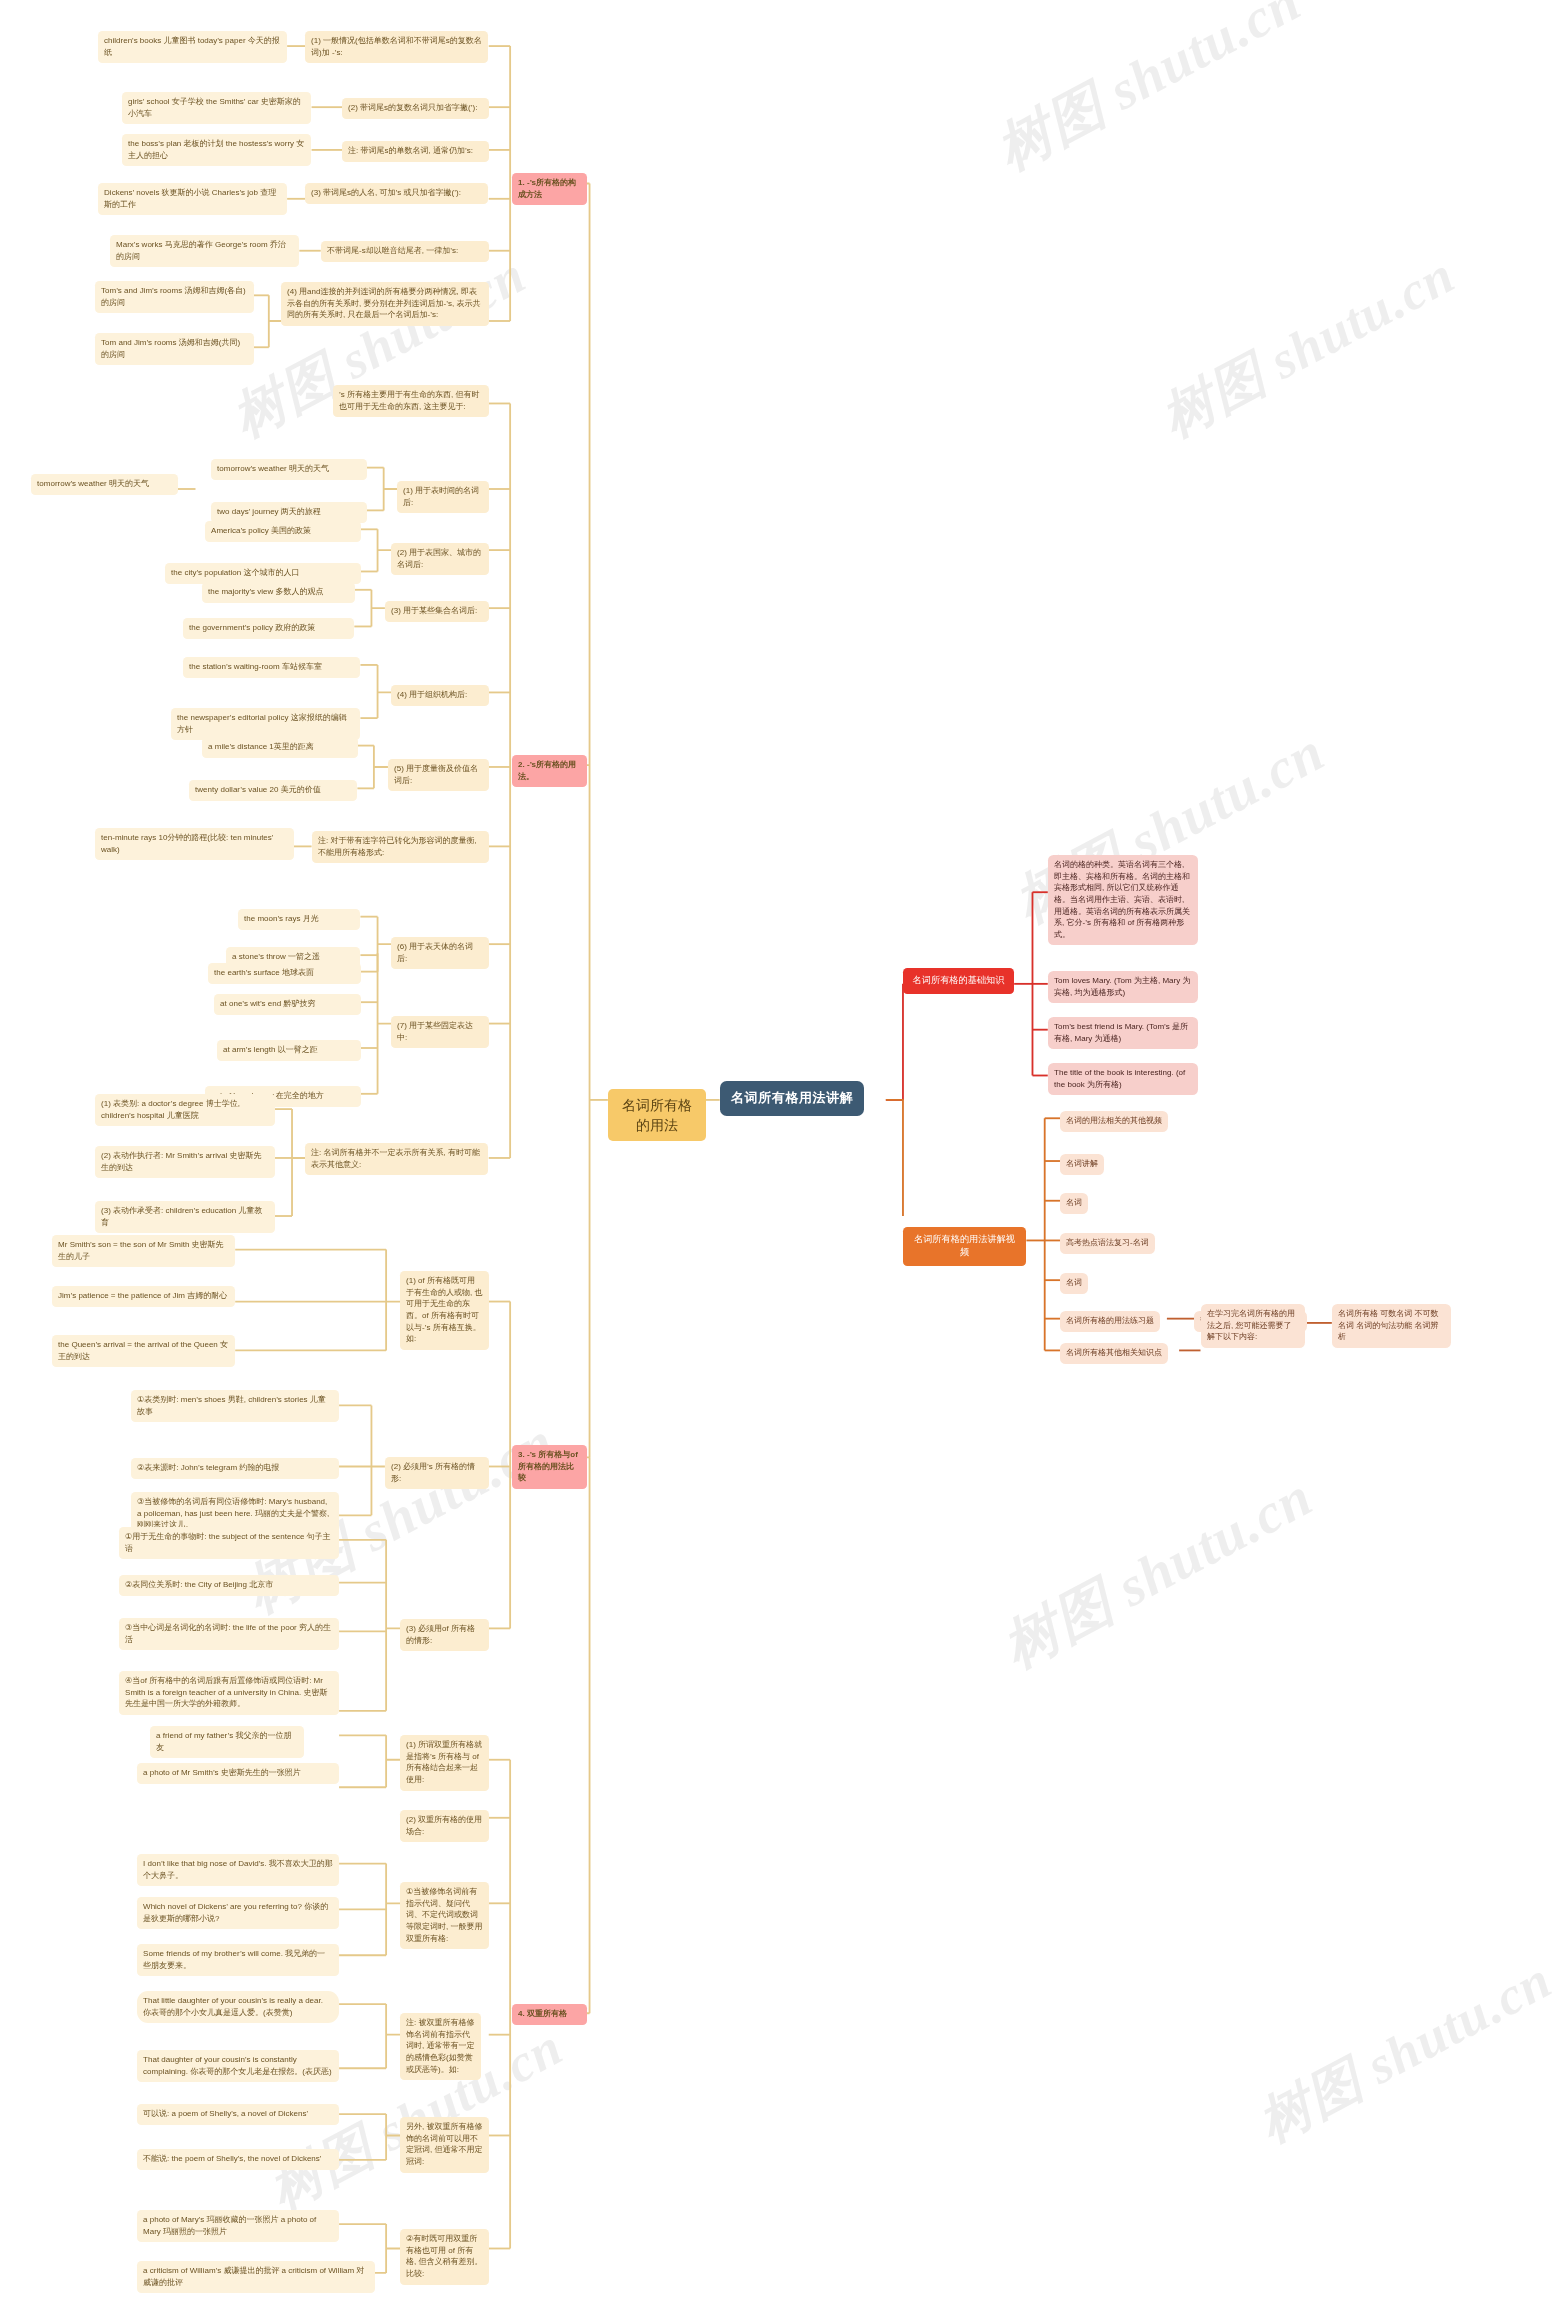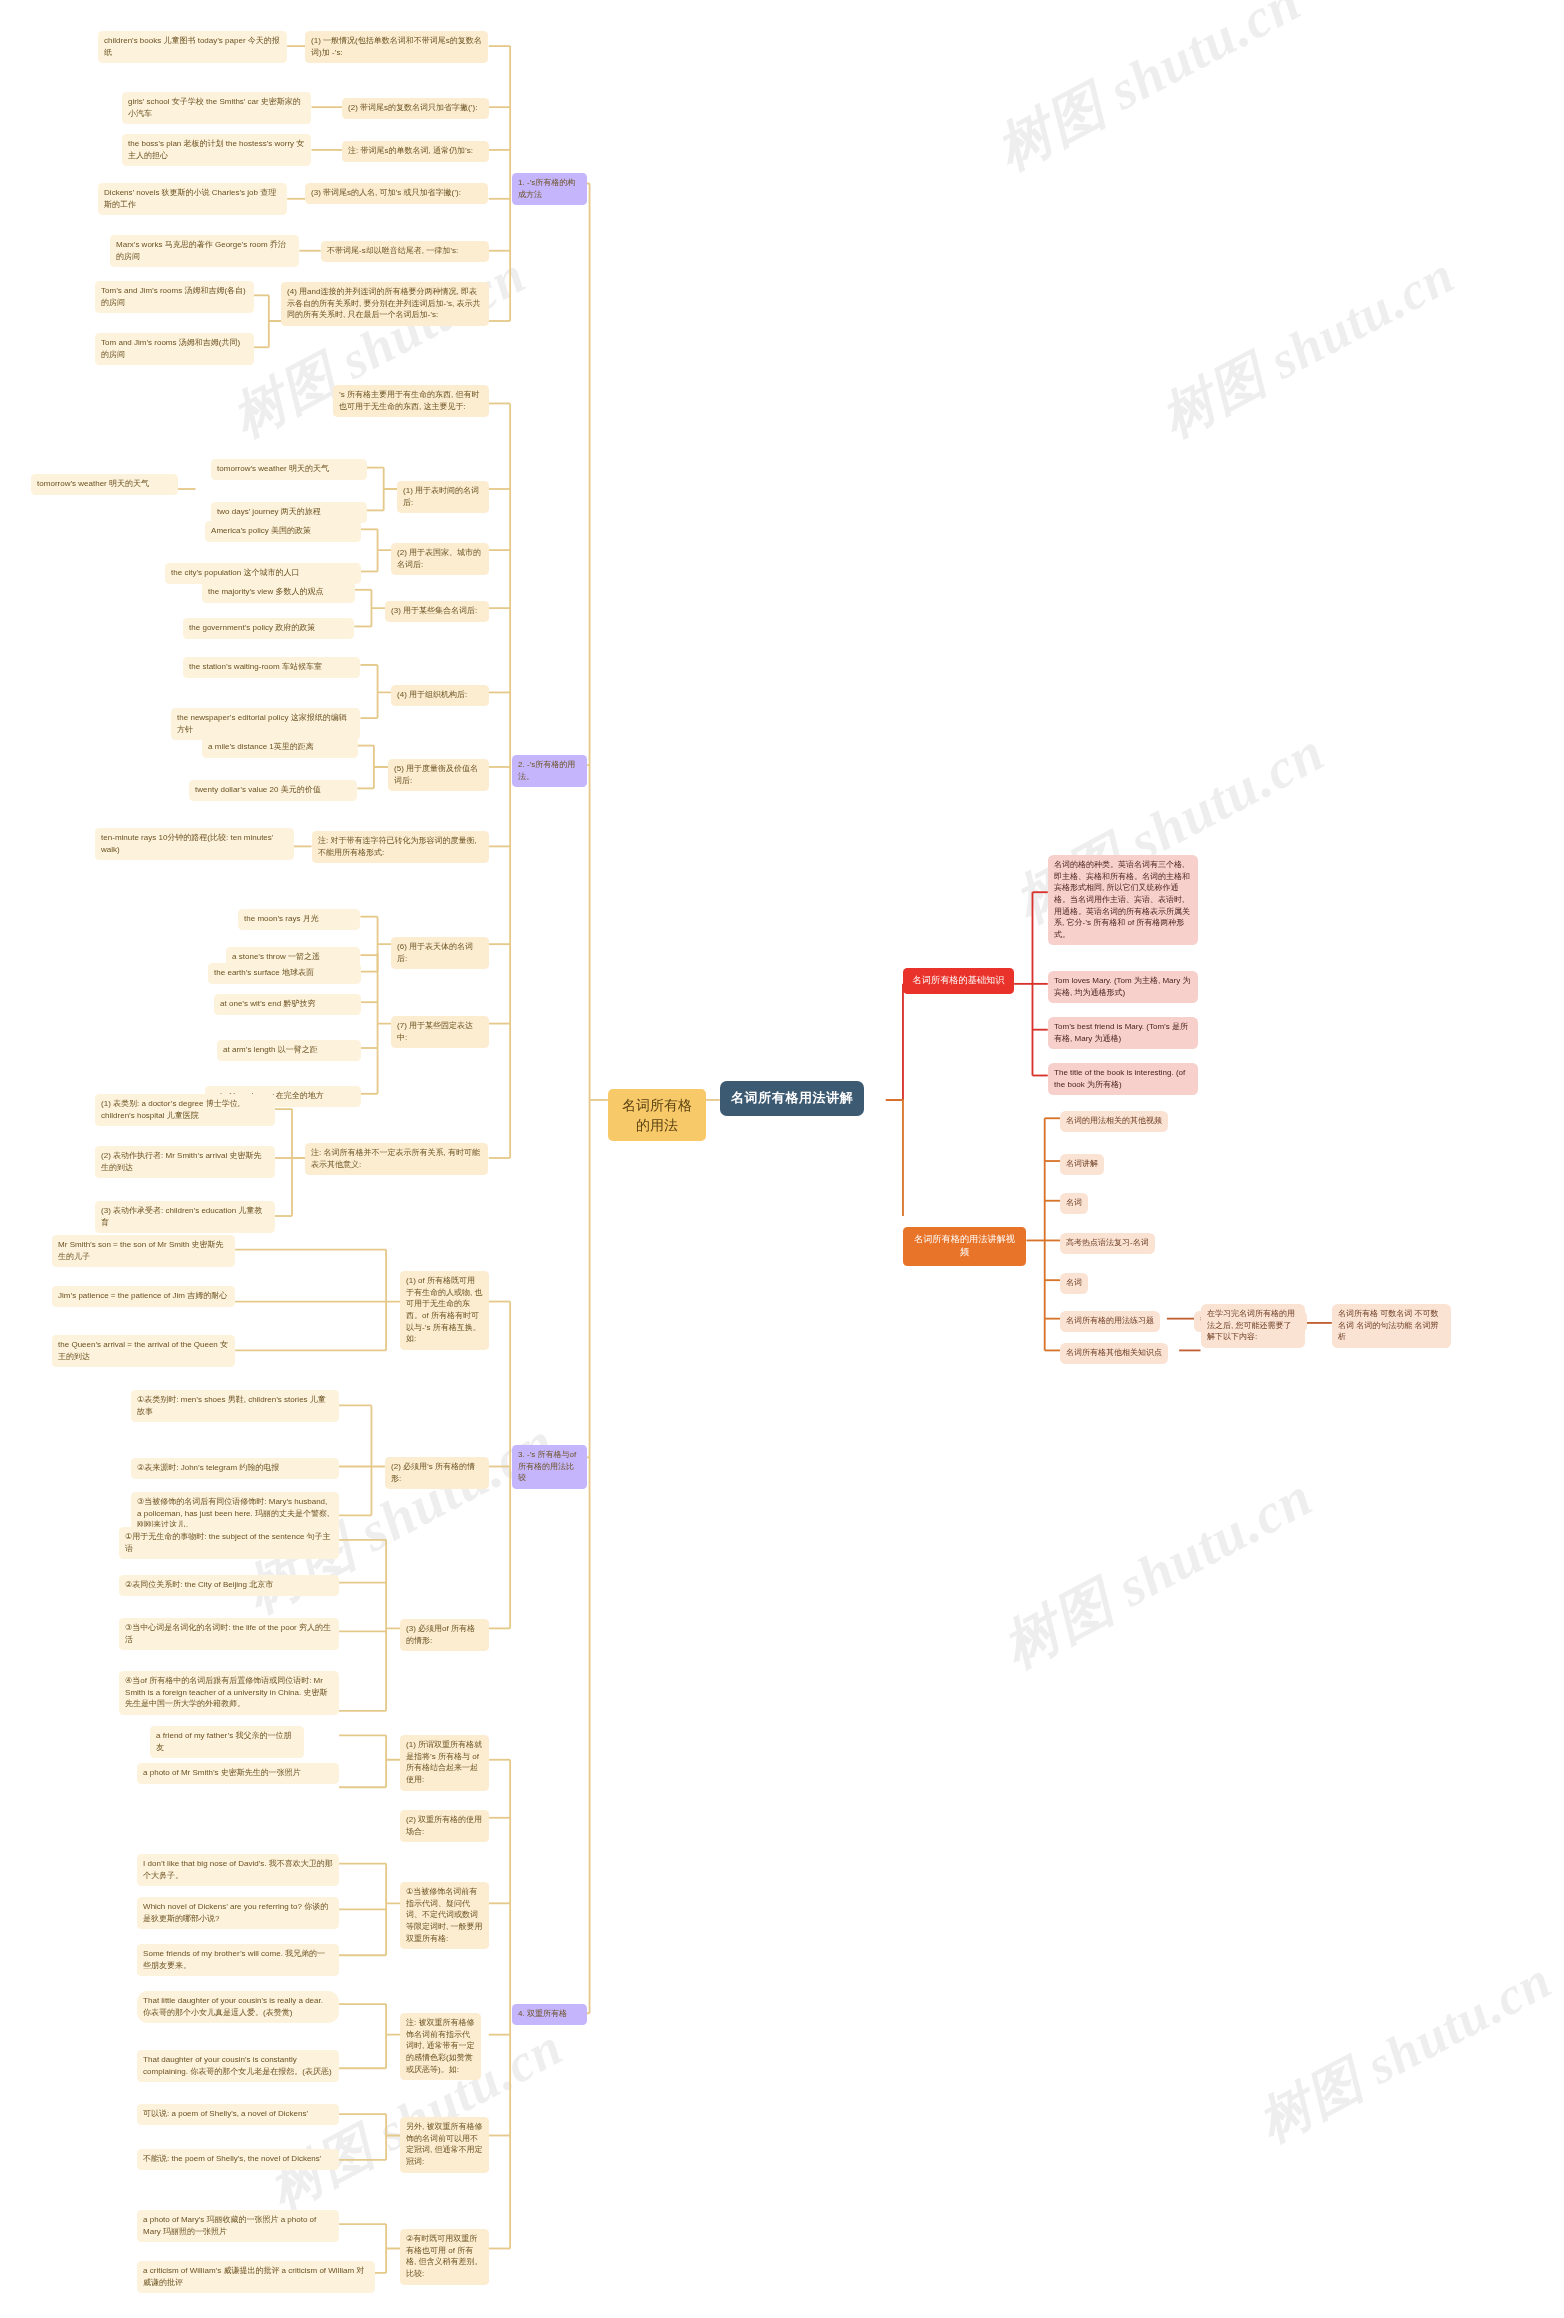--- a/index.html
+++ b/index.html
@@ -21,21 +21,21 @@
 
   
   .node{
     position:absolute;box-sizing:border-box;
     border-radius:4.3px;padding:4.3px 6.1px 4.9px 6.1px;
     line-height:1.45;word-wrap:break-word;
     font-size:8px;
   }
   .n-leaf{background:#fdf2db;color:#6b5222;}
   .n-leaf2{background:#fcedd0;color:#6b5222;}
-  .n-branch{background:#c4b5fd;color:#6b5222;}
+  .n-branch{background:#fca5a5;color:#6b5222;font-weight:bold;}
   .n-main{background:#f7c969;color:#5c4413;font-size:14px;padding:5.5px 8px;border-radius:4.9px;}
   .n-root{
     background:#3d5a73;color:#ffffff;font-size:13px;font-weight:600;
     padding:8px 11px;border-radius:6.7px;letter-spacing:0.6px;
   }
   .n-red{background:#e8322a;color:#ffffff;font-size:9.2px;padding:6.1px 8.6px;border-radius:4.3px;font-weight:500;}
   .n-pink{background:#f7cfcb;color:#4a2420;border-radius:5.5px;}
   .n-orange{background:#e8742a;color:#ffffff;font-size:9.2px;padding:6.1px 8.6px;border-radius:4.3px;font-weight:500;}
   .n-peach{background:#fbe3d4;color:#6b3b20;border-radius:5.5px;}
 

